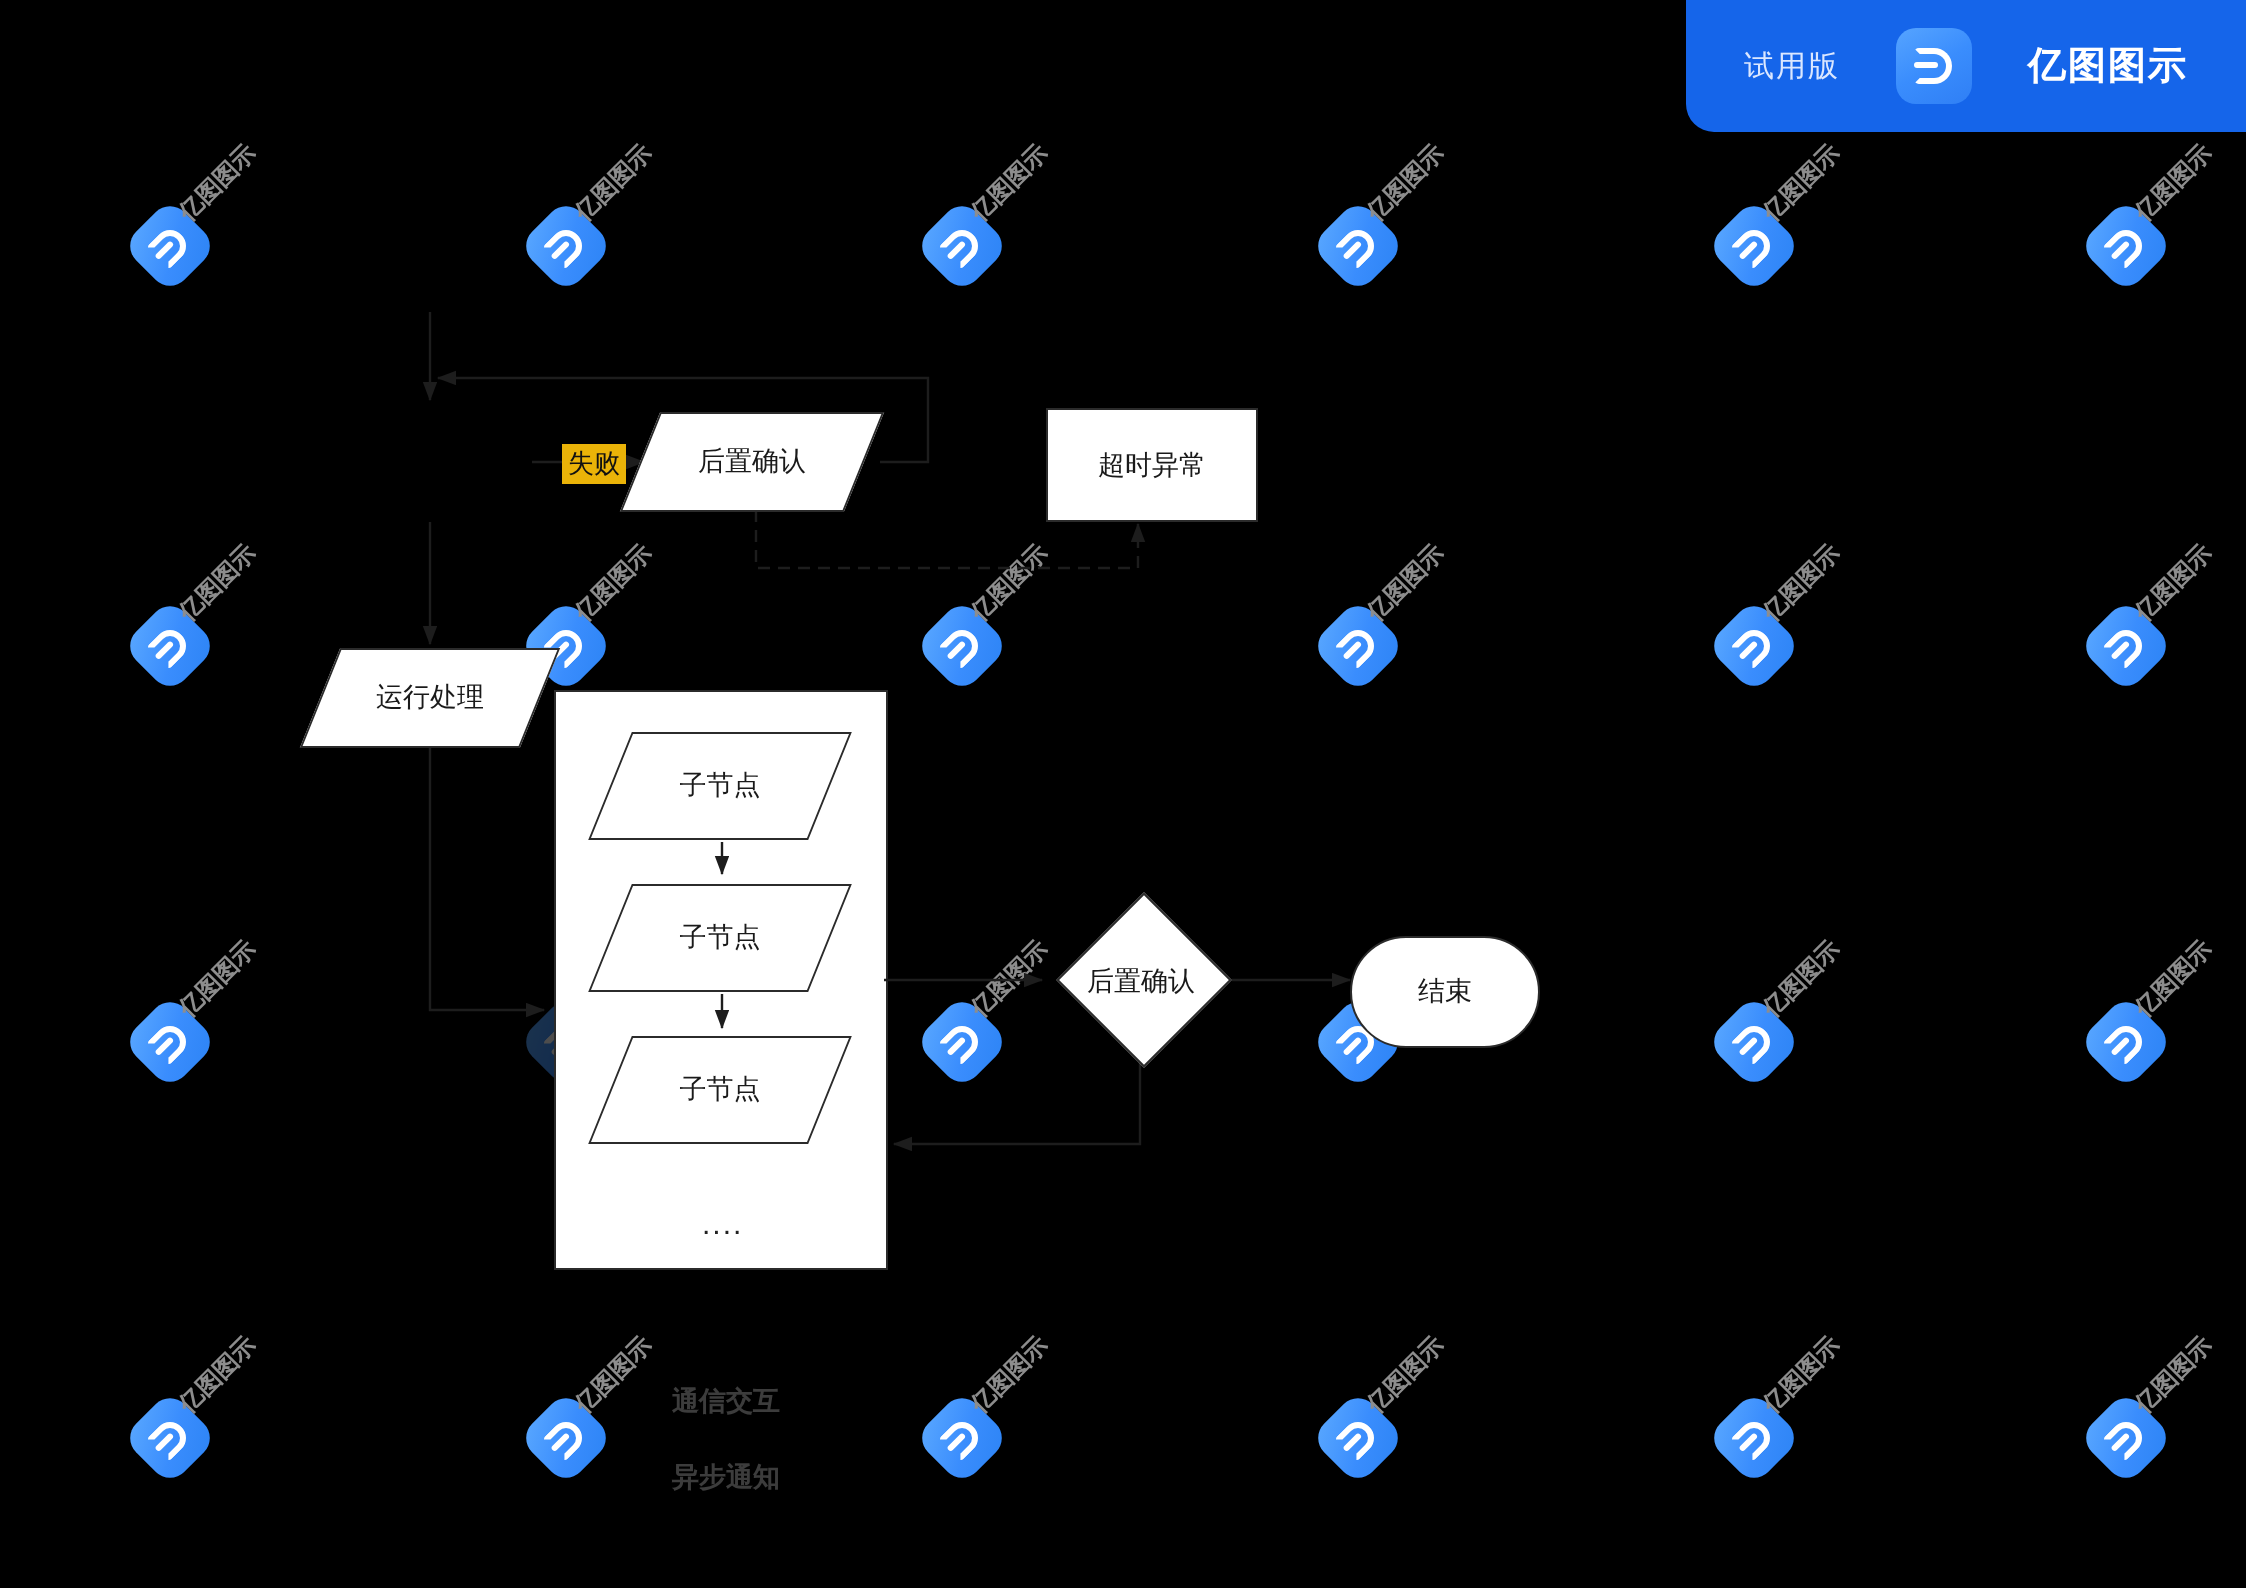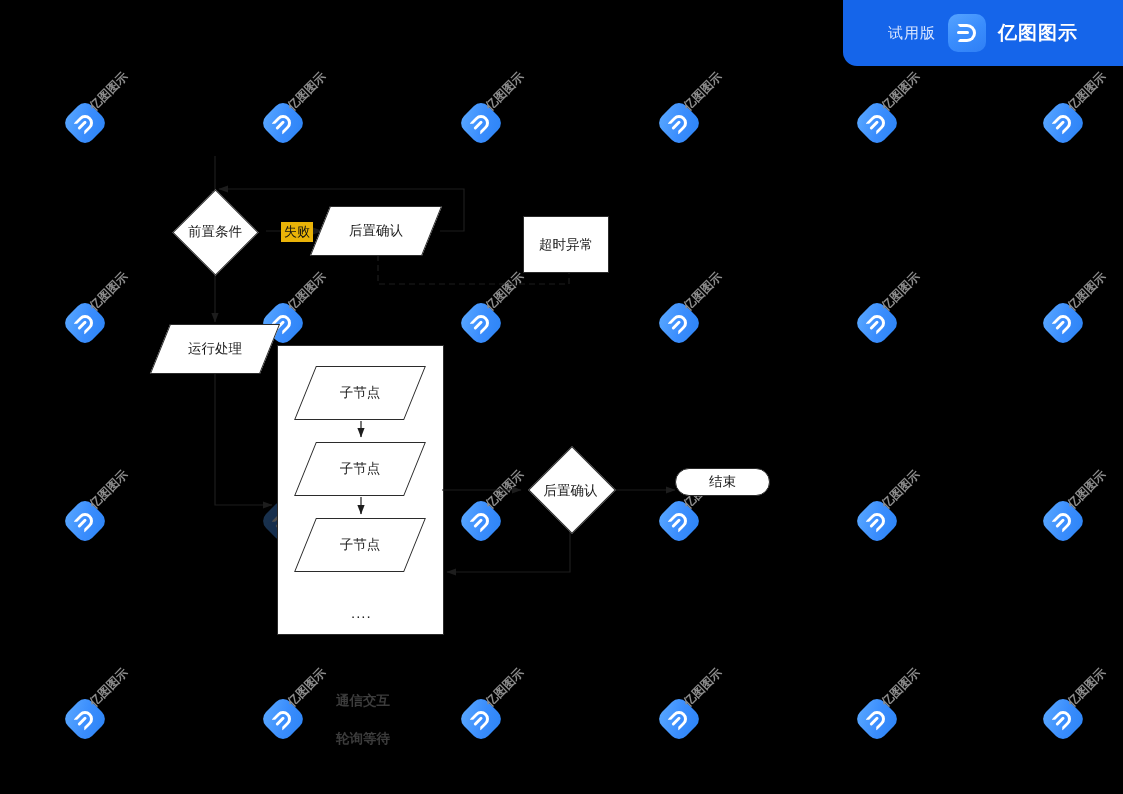--- a/index.html
+++ b/index.html
@@ -7,21 +7,21 @@
     width:1123px;height:794px;background:#000000;overflow:hidden;
     font-family:"Liberation Sans","DejaVu Sans",sans-serif;
     position:relative;
   }
   #canvas{position:absolute;inset:0;width:1123px;height:794px;}
 
   
   .trial-badge{
     position:absolute;top:0;left:843px;width:280px;height:66px;
     background:#1565ea;border-bottom-left-radius:14px;
-    display:flex;align-items:center;justify-content:center;gap:12px;
+    display:flex;align-items:center;justify-content:center;gap:28px;
     z-index:40;
   }
   .trial-label{color:#dbe7ff;font-size:15px;letter-spacing:1px;}
   .brand-logo{
     width:38px;height:38px;border-radius:10px;
     background:linear-gradient(150deg,#56a4ff 0%,#3a8dfd 50%,#2f7ff5 100%);
     position:relative;flex:none;
   }
   .brand-logo::before{
     content:"";position:absolute;left:9px;top:10px;width:19px;height:18px;
@@ -115,33 +115,29 @@
     <path d="M361,497 L361,514" stroke="#1d1d1d" stroke-width="1.2" fill="none" marker-end="url(#ah)"></path>
 
     <path d="M442,490 L521,490" stroke="#1d1d1d" stroke-width="1.2" fill="none" marker-end="url(#ah)"></path>
 
     <path d="M570,519 L570,572 L447,572" stroke="#1d1d1d" stroke-width="1.2" fill="none" marker-end="url(#ah)"></path>
 
     <path d="M616,490 L675,490" stroke="#1d1d1d" stroke-width="1.2" fill="none" marker-end="url(#ah)"></path>
   </svg>
 
 
-  <div class="node" style="left:165px;top:202px;width:100px;height:59px;">
-    <div class="diamond" style="position:absolute;left:20px;top:0px;width:59px;height:59px;"></div>
-    <div class="shape-label">前置条件</div>
-  </div>
 
   <div class="edge-label" style="left:281px;top:222px;">失败</div>
 
   <div class="node para-wrap" style="left:320px;top:206px;width:112px;height:50px;">
     <div class="para" style="position:absolute;inset:0;"></div>
     <div class="shape-label">后置确认</div>
   </div>
 
-  <div class="node" style="left:523px;top:216px;width:86px;height:57px;">
+  <div class="node" style="left:523px;top:204px;width:106px;height:57px;">
     <div class="rect" style="position:absolute;inset:0;"></div>
     <div class="shape-label">超时异常</div>
   </div>
 
   <div class="node para-wrap" style="left:160px;top:324px;width:110px;height:50px;">
     <div class="para" style="position:absolute;inset:0;"></div>
     <div class="shape-label">运行处理</div>
   </div>
 
   <div class="container-box" style="position:absolute;left:277px;top:345px;width:165px;height:288px;"></div>
@@ -161,28 +157,28 @@
     <div class="shape-label">子节点</div>
   </div>
 
   <div class="dots" style="left:351px;top:604px;">....</div>
 
   <div class="node" style="left:525px;top:462px;width:91px;height:57px;font-family:Liberation Mono, monospace;">
     <div class="diamond" style="position:absolute;left:16px;top:-3px;width:60px;height:60px;"></div>
     <div class="shape-label">后置确认</div>
   </div>
 
-  <div class="node" style="left:675px;top:468px;width:95px;height:28px;">
+  <div class="node" style="left:675px;top:468px;width:95px;height:56px;">
     <div class="stadium" style="position:absolute;inset:0;"></div>
     <div class="shape-label">结束</div>
   </div>
 
   <div class="note" style="left:336px;top:672px;font-weight:bold;">
     <div>通信交互</div>
-    <div>轮询等待</div>
+    <div>异步通知</div>
   </div>
 
   <div id="wm-layer">
       <div class="wm" style="left: 68px; top: 88px;">
         <div class="wm-ico"></div>
         <div class="wm-txt">亿图图示</div>
       </div>
       <div class="wm" style="left: 266px; top: 88px;">
         <div class="wm-ico"></div>
         <div class="wm-txt">亿图图示</div>

